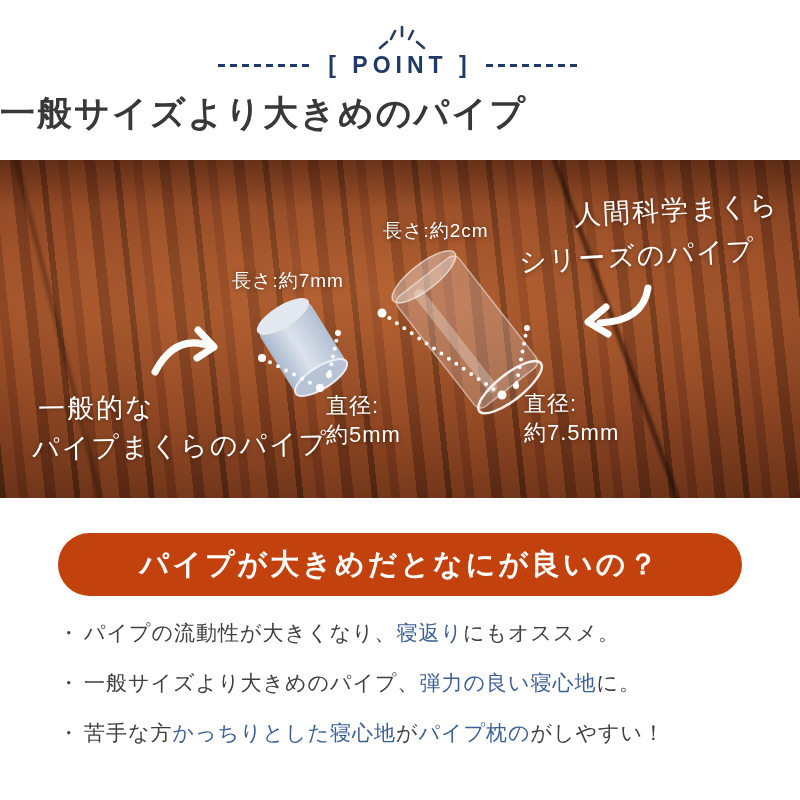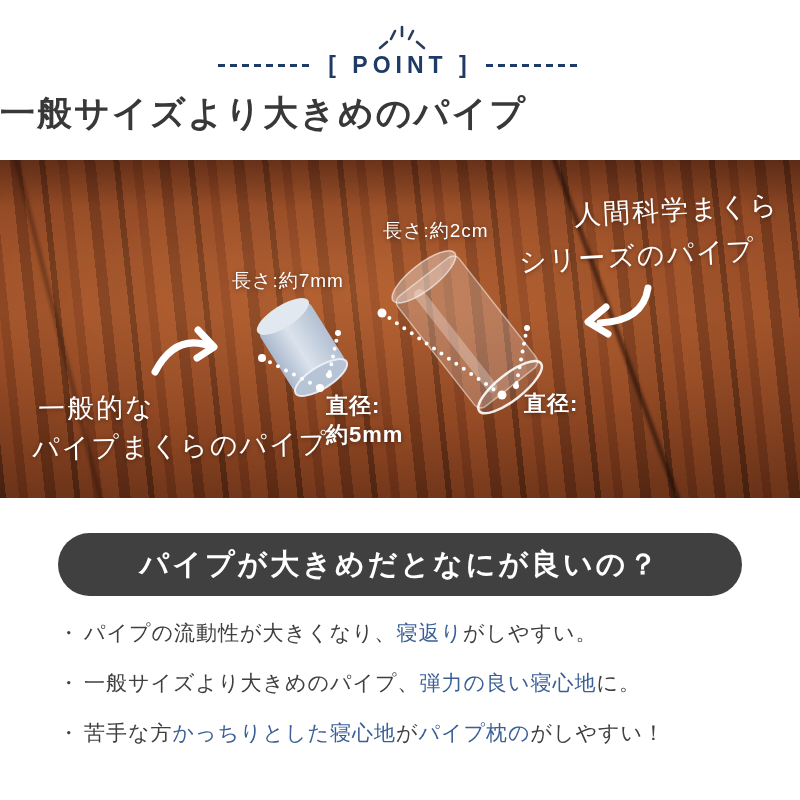--- a/index.html
+++ b/index.html
@@ -33,36 +33,36 @@
              rgba(168,84,42,0.20) 56px 74px),
            linear-gradient(180deg,#7c3c1f 0%,#8a4724 45%,#693017 100%);}
   .seam{position:absolute;width:5px;background:rgba(22,8,4,0.55);filter:blur(1.5px);}
   .seam-main{left:614px;top:-30px;height:400px;transform:rotate(-20deg);}
   .seam-left{left:56px;top:-20px;height:380px;transform:rotate(-14deg);opacity:.55;}
   .photo-svg{position:absolute;left:0;top:0;width:800px;height:338px;}
 
   .ph-label{position:absolute;color:#ffffff;white-space:nowrap;
             text-shadow:0 1px 5px rgba(40,15,5,0.55);}
   .measure{font-size:19px;font-weight:normal;letter-spacing:1px;}
-  .dia{font-size:22px;font-weight:bold;line-height:29px;letter-spacing:1px;}
+  .dia{font-size:22px;font-weight:normal;line-height:29px;letter-spacing:1px;}
   .hand{font-size:27px;font-weight:500;letter-spacing:2px;
         text-shadow:0 1px 4px rgba(40,15,5,0.5);}
 
   .pos-len-small{left:192px;top:108px;margin-left:40px;}
   .pos-len-large{left:383px;top:58px;}
   .pos-cap-large1{left:574px;top:32px;transform:rotate(-3deg);}
   .pos-cap-large2{left:519px;top:78px;transform:rotate(-3deg);}
   .pos-cap-small1{left:38px;top:230px;transform:rotate(-1deg);}
   .pos-cap-small2{left:32px;top:268px;transform:rotate(-1deg);}
   .pos-dia-small{left:326px;top:231px;}
   .pos-dia-large{left:524px;top:229px;}
 
   
   .benefits-heading{position:absolute;left:58px;top:533px;width:684px;height:63px;
-                    background:#404040;border-radius:32px;
+                    background:#c2410c;border-radius:32px;
                     display:flex;align-items:center;justify-content:center;}
   .benefits-heading span{color:#ffffff;font-size:29px;font-weight:bold;letter-spacing:3px;white-space:nowrap;}
   .benefits-list{position:absolute;left:58px;top:618px;width:700px;}
   .bullet-line{font-size:21px;line-height:30px;letter-spacing:1px;color:#3f3f3f;
                margin-bottom:20px;white-space:nowrap;}
   .bullet-line .marker{margin-right:4px;color:#3f3f3f;}
   .bullet-line .hl{color:#3a5f96;font-weight:normal;}
 </style>
 </head>
 <body>
@@ -154,26 +154,27 @@
 
     <div class="ph-label hand pos-cap-small1">一般的な</div>
     <div class="ph-label hand pos-cap-small2">パイプまくらのパイプ</div>
 
     <div class="ph-label dia pos-dia-small">
       <div>直径:</div>
       <div>約5mm</div>
     </div>
     <div class="ph-label dia pos-dia-large">
       <div>直径:</div>
+      <div>約7.5mm</div>
     </div>
   </div>
 
   <div class="benefits-heading">
     <span>パイプが大きめだとなにが良いの？</span>
   </div>
 
   <div class="benefits-list">
-    <div class="bullet-line"><span class="marker">・</span><span>パイプの流動性が大きくなり、</span><span class="hl">寝返り</span><span>がしやすい。</span></div>
+    <div class="bullet-line"><span class="marker">・</span><span>パイプの流動性が大きくなり、</span><span class="hl">寝返り</span><span>にもオススメ。</span></div>
     <div class="bullet-line"><span class="marker">・</span><span>一般サイズより大きめのパイプ、</span><span class="hl">弾力の良い寝心地</span><span>に。</span></div>
     <div class="bullet-line"><span class="marker">・</span><span>苦手な方</span><span class="hl">かっちりとした寝心地</span><span>が</span><span class="hl">パイプ枕の</span><span>がしやすい！</span></div>
   </div>
 
 </div>
 
 </body></html>

